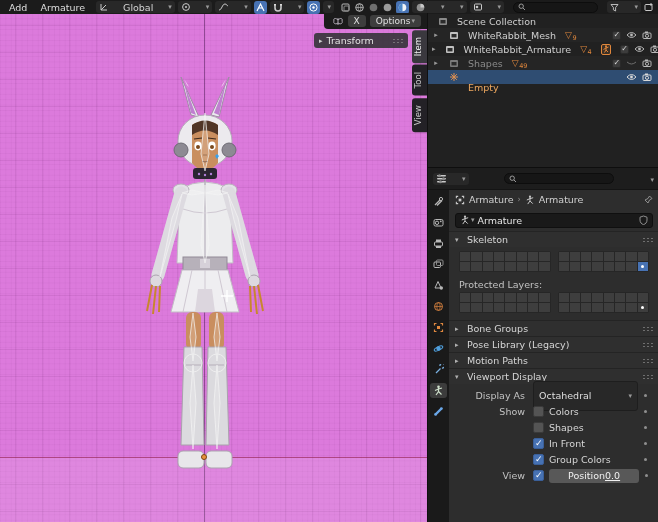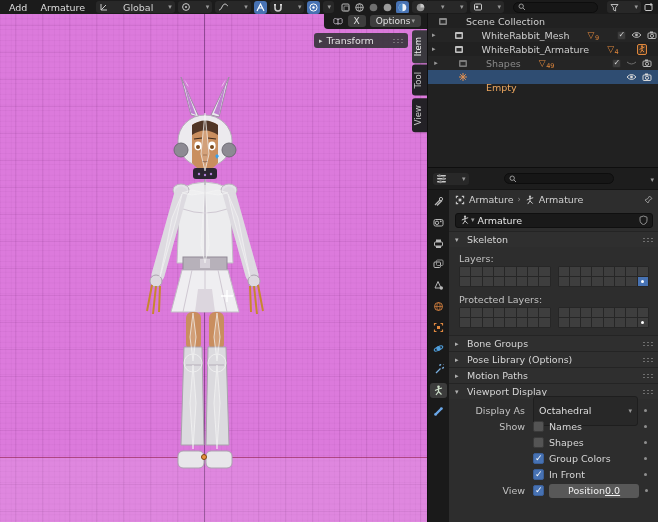--- a/index.html
+++ b/index.html
@@ -36,21 +36,21 @@
   .ntab{writing-mode:vertical-rl;transform:rotate(180deg);background:#232126;color:#c9c9c9;font-size:8.5px;padding:7px 1px;border-radius:0 3px 3px 0;width:15px;text-align:center;}
   .ntab.on{background:#3a383e;color:#efefef;}
   svg{display:block;}
 
   
   #rightcol{position:absolute;left:427px;top:0;width:231px;height:522px;background:#1d1d1d;border-left:1px solid #101010;}
   
   .out-header{height:14px;background:#1b1b1b;display:flex;align-items:center;gap:3px;padding:0 4px;}
   .searchbox{flex:1;max-width:96px;height:11px;background:#161616;border:1px solid #0d0d0d;border-radius:6px;display:flex;align-items:center;padding:0 4px;gap:3px;margin:0 6px;}
   #outliner{height:168px;background:#212121;overflow:hidden;border-bottom:1px solid #0e0e0e;}
-  .orow{height:14px;display:flex;align-items:center;gap:18px;padding:0 4px;color:#cfcfcf;}
+  .orow{height:14px;display:flex;align-items:center;gap:9px;padding:0 4px;color:#cfcfcf;}
   .orow:nth-child(odd){background:rgba(255,255,255,0.02);}
   .orow .lbl{font-size:9.5px;white-space:nowrap;}
   .orow .tgl{display:flex;align-items:center;gap:5px;margin-left:auto;padding-right:2px;}
   .orow.sel{background:#2f4d72;}
   .orow.sel .lbl{color:#eda75f;margin-top:20px;}
   .dim{color:#8a8a8a !important;}
   .exp{width:8px;font-size:7px;color:#9a9a9a;text-align:center;}
   .badge{position:relative;color:#e0873c;font-size:9px;display:flex;align-items:flex-end;}
   .badge .num{font-size:6.5px;color:#e0873c;margin-left:0.5px;position:relative;top:2px;}
   .cb-sm{width:9px;height:9px;background:#3c3c3c;border:1px solid #2a2a2a;border-radius:2px;position:relative;}
@@ -607,21 +607,20 @@
               </span>
           </div>
         </div>
 
         <div class="panel-h">
           <span class="tri">▾</span>
           <span>Skeleton</span>
           <span class="grip"></span>
         </div>
         <div class="panel-body">
-          <div class="sublabel">Layers:</div>
           <div class="layerwrap">
             <div class="lgrid">
                 <div class="lcell"></div>
                 <div class="lcell"></div>
                 <div class="lcell"></div>
                 <div class="lcell"></div>
                 <div class="lcell"></div>
                 <div class="lcell"></div>
                 <div class="lcell"></div>
                 <div class="lcell"></div>
@@ -694,21 +693,21 @@
           </div>
         </div>
 
         <div class="panel-h">
           <span class="tri">▸</span>
           <span>Bone Groups</span>
           <span class="grip"></span>
         </div>
         <div class="panel-h">
           <span class="tri">▸</span>
-          <span>Pose Library (Options)</span>
+          <span>Pose Library (Legacy)</span>
           <span class="grip"></span>
         </div>
         <div class="panel-h">
           <span class="tri">▸</span>
           <span>Motion Paths</span>
           <span class="grip"></span>
         </div>
 
         <div class="panel-h">
           <span class="tri">▾</span>
@@ -722,45 +721,45 @@
               <span class="dropdown">
                   <span>Octahedral</span>
                 </span>
             </span>
             <span class="dec"></span>
           </div>
           <div class="vd-row">
             <span class="vd-label">Show</span>
             <span class="vd-widget">
               <span class="cb"></span>
-              <span class="cblabel">Names</span>
+              <span class="cblabel">Colors</span>
             </span>
             <span class="dec"></span>
           </div>
           <div class="vd-row">
             <span class="vd-label"></span>
             <span class="vd-widget">
               <span class="cb"></span>
               <span class="cblabel">Shapes</span>
             </span>
             <span class="dec"></span>
           </div>
           <div class="vd-row">
             <span class="vd-label"></span>
             <span class="vd-widget">
               <span class="cb on"></span>
-              <span class="cblabel">Group Colors</span>
+              <span class="cblabel">In Front</span>
             </span>
             <span class="dec"></span>
           </div>
           <div class="vd-row">
             <span class="vd-label"></span>
             <span class="vd-widget">
               <span class="cb on"></span>
-              <span class="cblabel">In Front</span>
+              <span class="cblabel">Group Colors</span>
             </span>
             <span class="dec"></span>
           </div>
           <div class="vd-row">
             <span class="vd-label">View</span>
             <span class="vd-widget">
               <span class="cb on"></span>
               <span class="slider">
                 <span>Position</span>
                 <span class="val">0.0</span>

